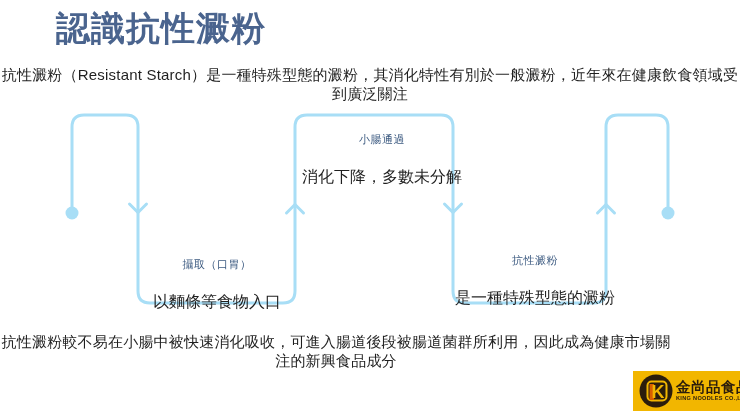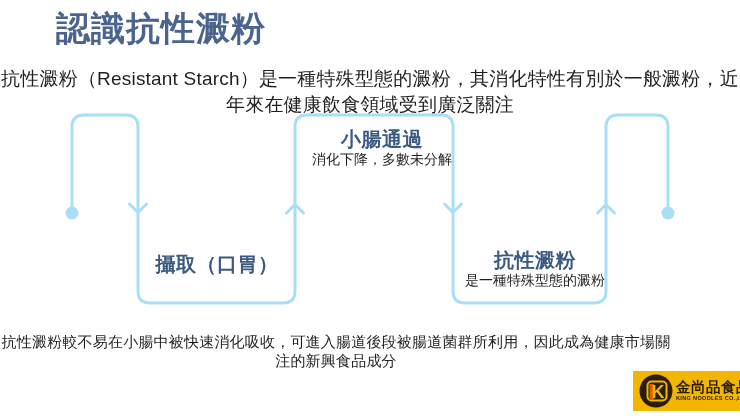--- a/index.html
+++ b/index.html
@@ -23,41 +23,41 @@
   .page-title{
     position:absolute;left:56px;top:8px;
     font-size:34px;font-weight:bold;
     color:var(--title-color);
     letter-spacing:1px;
     line-height:1.2;
   }
   .subtitle{
     position:absolute;left:0;top:66px;width:740px;
     text-align:center;
-    font-size:19px;color:var(--body-color);
+    font-size:15px;color:var(--body-color);
     letter-spacing:0.2px;
   }
   .flow-svg{position:absolute;left:0;top:0;}
   .flow-stroke{
     stroke:var(--flow-line-color);
     stroke-width:3;fill:none;
     stroke-linecap:round;stroke-linejoin:round;
   }
   .flow-dot{fill:var(--flow-line-color);}
   .stage{
     position:absolute;width:220px;text-align:center;
   }
   .stage-title{
-    font-size:20px;font-weight:bold;
+    font-size:11px;font-weight:normal;
     color:var(--stage-title-color);
     line-height:20px;letter-spacing:0.5px;
   }
   .stage-desc{
-    font-size:14px;color:var(--body-color);
-    line-height:17px;margin-top:2px;
+    font-size:16px;color:var(--body-color);
+    line-height:17px;margin-top:19px;
   }
   .stage-intake{left:107px;top:254px;}
   .stage-small{left:272px;top:129px;}
   .stage-large{left:425px;top:250px;}
   .footer-note{
     position:absolute;left:0;top:333px;width:672px;
     text-align:center;
     font-size:15px;color:var(--body-color);
     letter-spacing:0.2px;
   }
@@ -98,20 +98,21 @@
     <circle class="flow-dot" cx="72" cy="213" r="6.5"></circle>
     <circle class="flow-dot" cx="668" cy="213" r="6.5"></circle>
     <path class="flow-stroke" d="M129.5 204 L138 212.5 L146.5 204"></path>
     <path class="flow-stroke" d="M286.5 213 L295 204.5 L303.5 213"></path>
     <path class="flow-stroke" d="M444.5 204 L453 212.5 L461.5 204"></path>
     <path class="flow-stroke" d="M597.5 213 L606 204.5 L614.5 213"></path>
   </svg>
 
   <div class="stage stage-intake">
     <div class="stage-title">攝取（口胃）</div>
+    <div class="stage-desc">以麵條等食物入口</div>
   </div>
 
   <div class="stage stage-small">
     <div class="stage-title">小腸通過</div>
     <div class="stage-desc">消化下降，多數未分解</div>
   </div>
 
   <div class="stage stage-large">
     <div class="stage-title">抗性澱粉</div>
     <div class="stage-desc">是一種特殊型態的澱粉</div>

